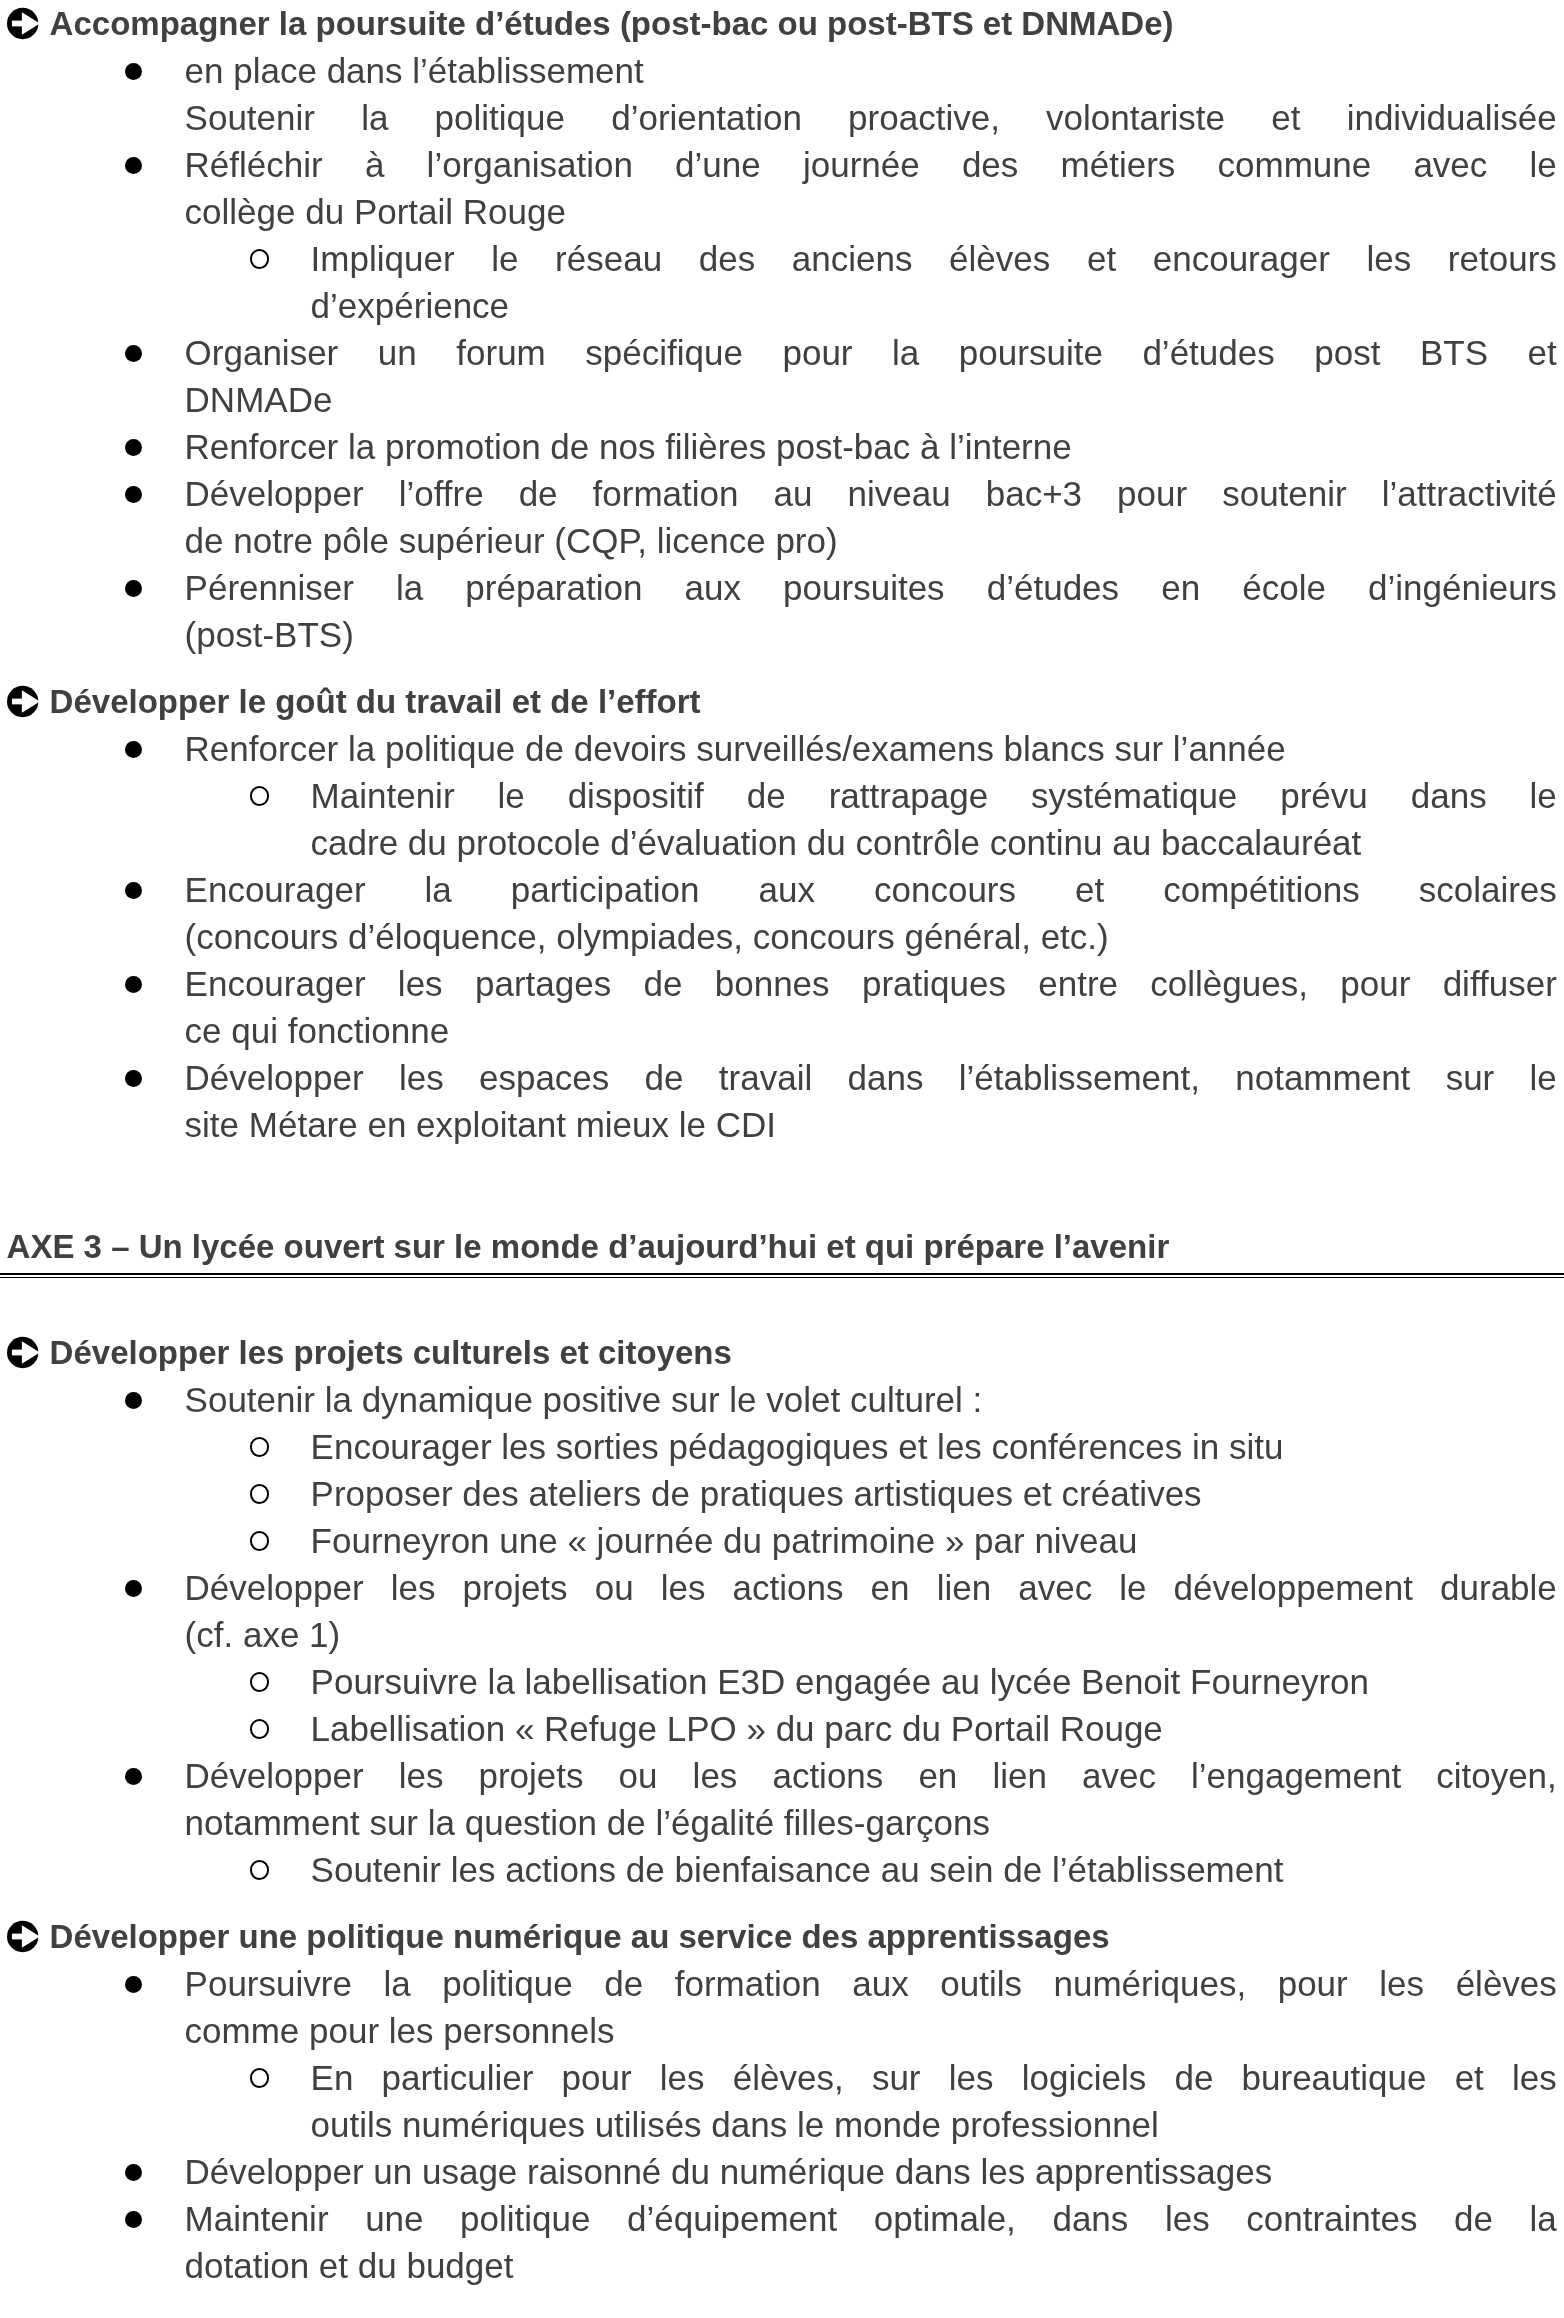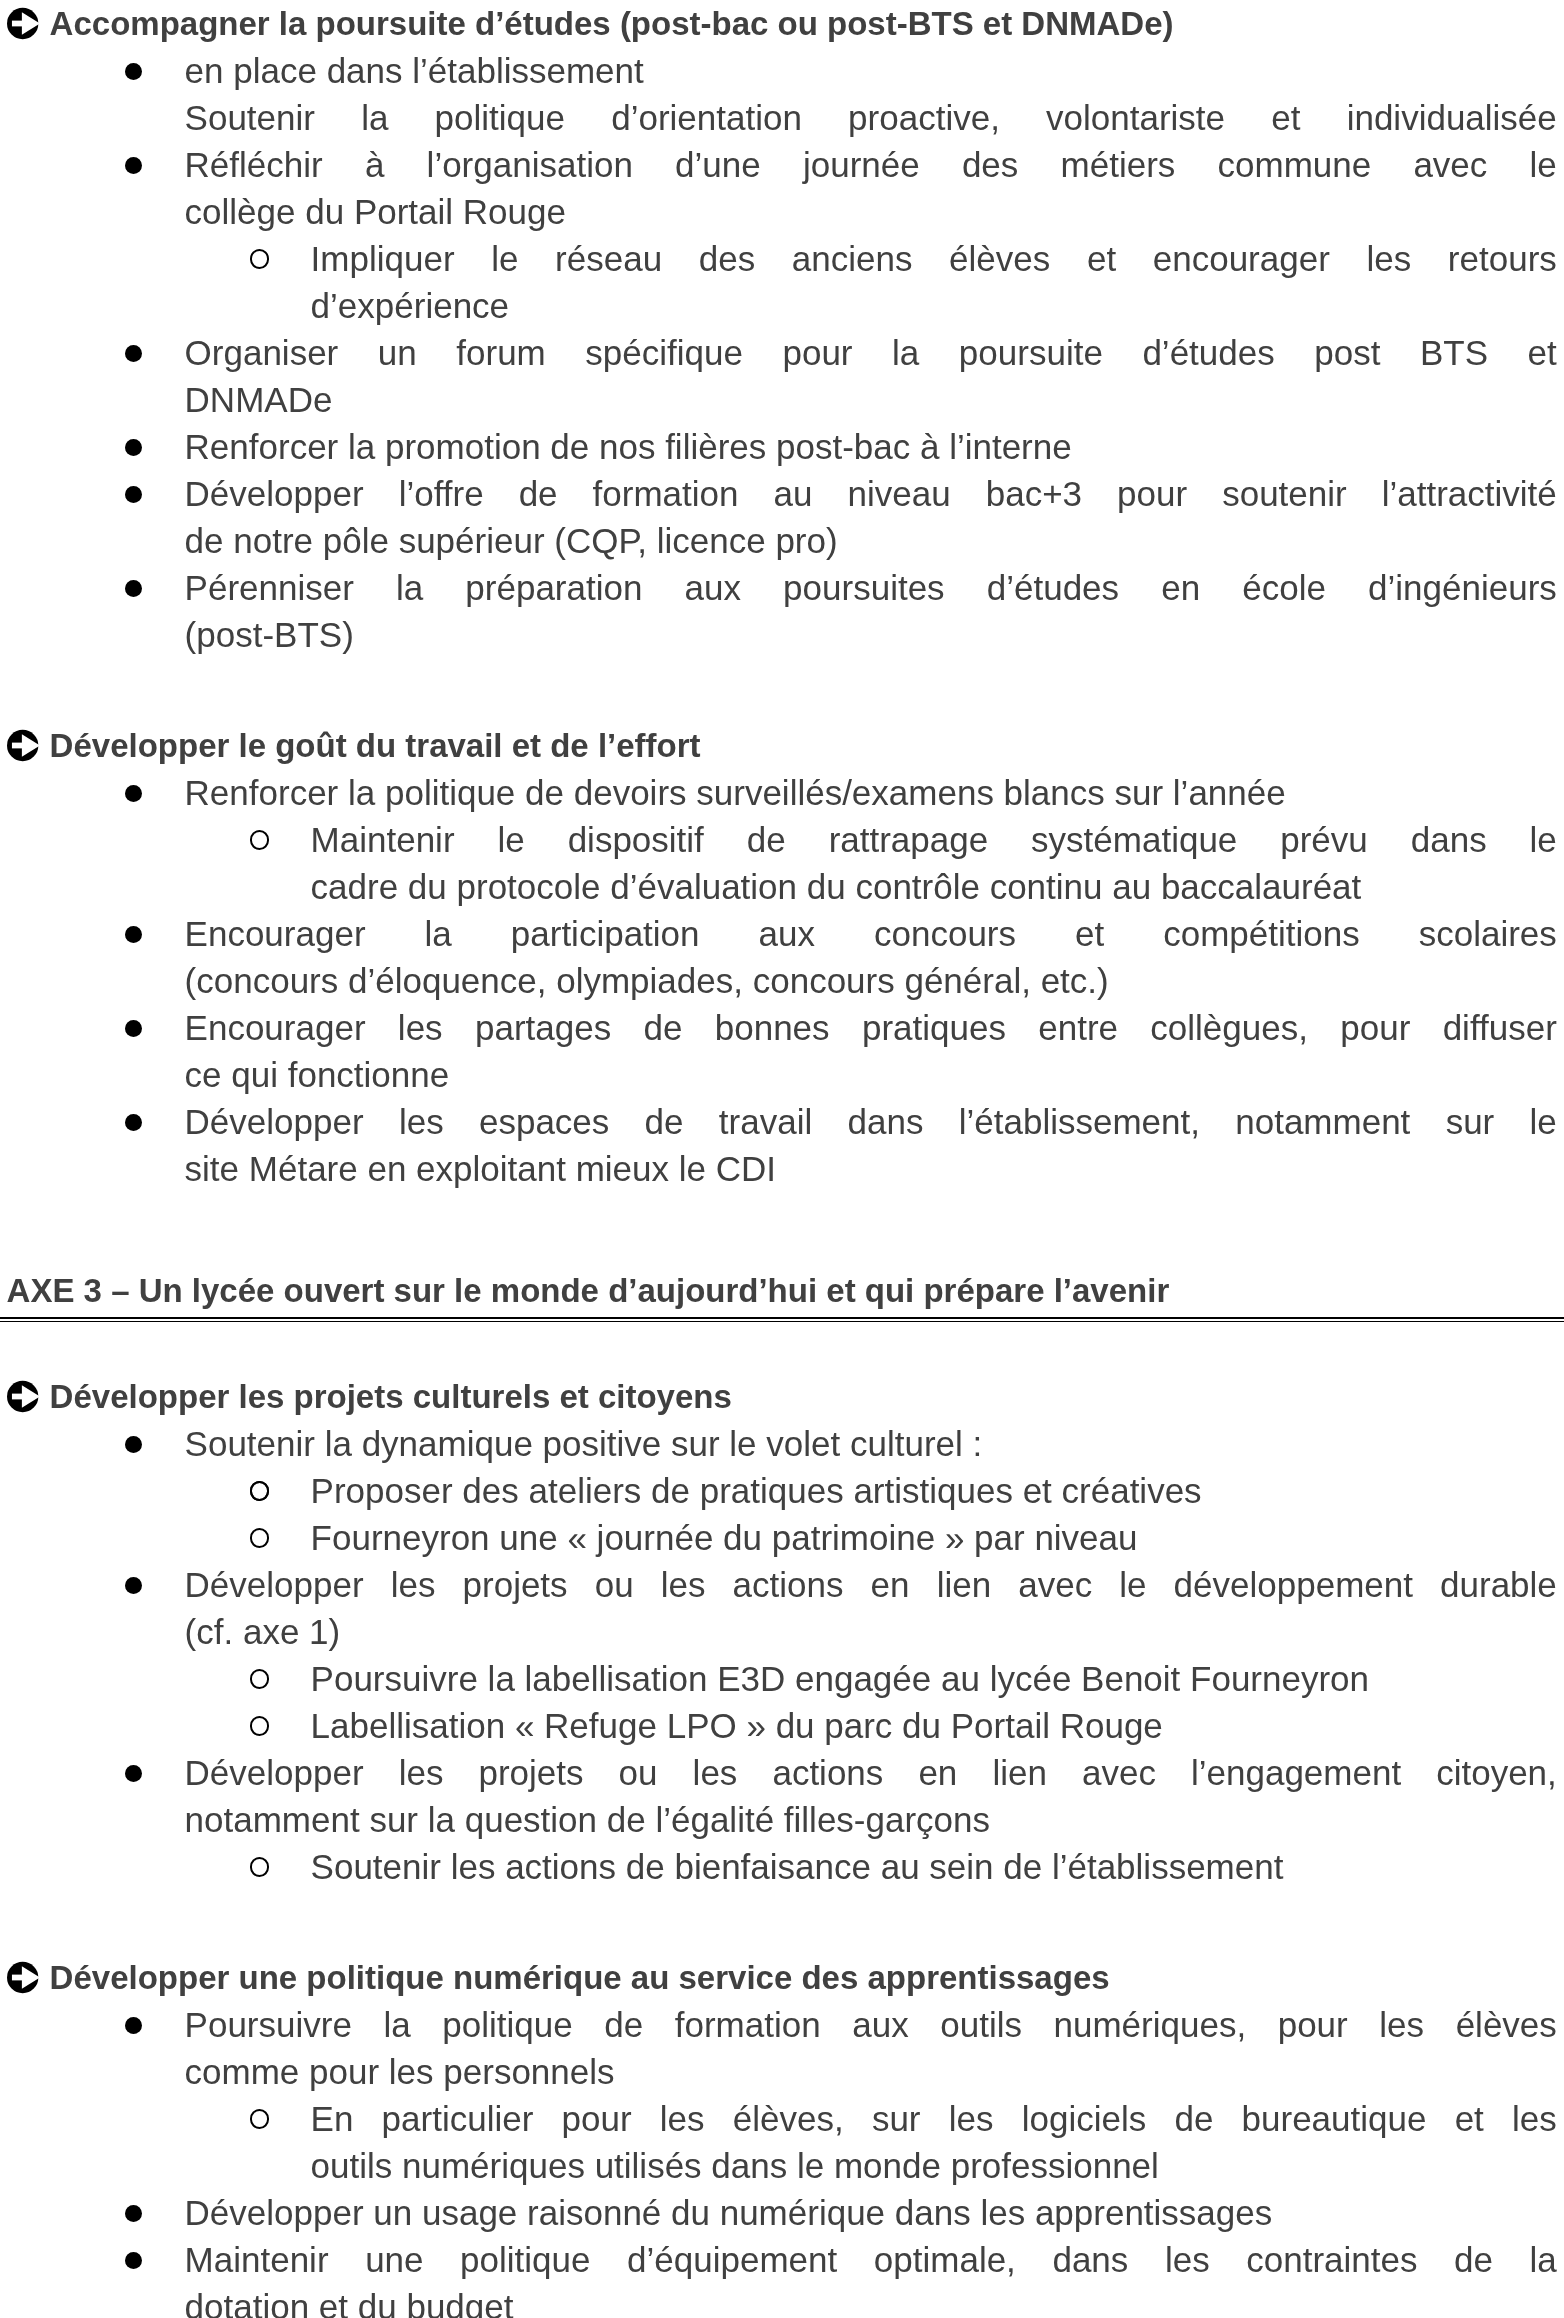--- a/index.html
+++ b/index.html
@@ -48,21 +48,21 @@
     border:2.5px solid #000;border-radius:50%;
     background:transparent;
   }
   .icon{
     position:absolute;left:0;top:6.6px;
     width:33px;height:33px;color:#000;
   }
   .icon svg{display:block;}
   .rule-thick{height:2.5px;background:#000;margin:2.5px -8.2px 1.6px -6.6px;}
   .rule-thin{height:0.8px;background:#000;margin:0 -8.2px 0 -6.6px;}
-  .gap-top{margin-top:64px;}
+  .gap-top{margin-top:20px;}
   .gap-axe{margin-top:75px;}
   .after-axe{margin-top:50px;}
 </style>
 </head>
 <body>
 
 <div class="page">
     <div class="heading-block">
   <span class="icon">
     <svg width="33" height="33" viewBox="0 0 40 40" xmlns="http://www.w3.org/2000/svg" aria-hidden="true">
@@ -155,20 +155,21 @@
     </svg>
   </span>
 <div class="line last">Développer les projets culturels et citoyens</div>
     </div>
     <div class="bullet level1">
       <span class="dot"></span>
       <div class="line last">Soutenir la dynamique positive sur le volet culturel :</div>
     </div>
     <div class="bullet level2">
       <span class="circle"></span>
+      <div class="line last">Encourager les sorties pédagogiques et les conférences in situ</div>
     </div>
     <div class="bullet level2">
       <span class="circle"></span>
       <div class="line last">Proposer des ateliers de pratiques artistiques et créatives</div>
     </div>
     <div class="bullet level2">
       <span class="circle"></span>
       <div class="line last">Fourneyron une « journée du patrimoine » par niveau</div>
     </div>
     <div class="bullet level1">

